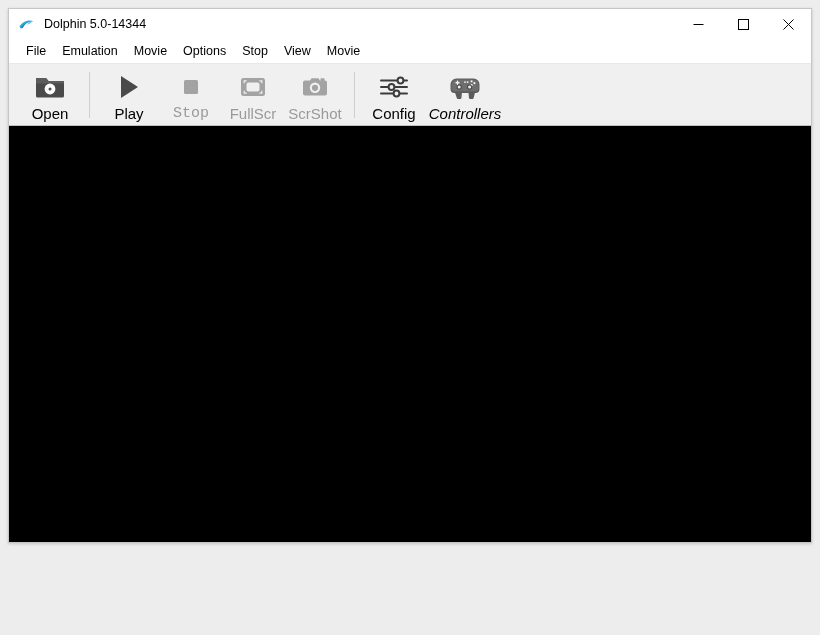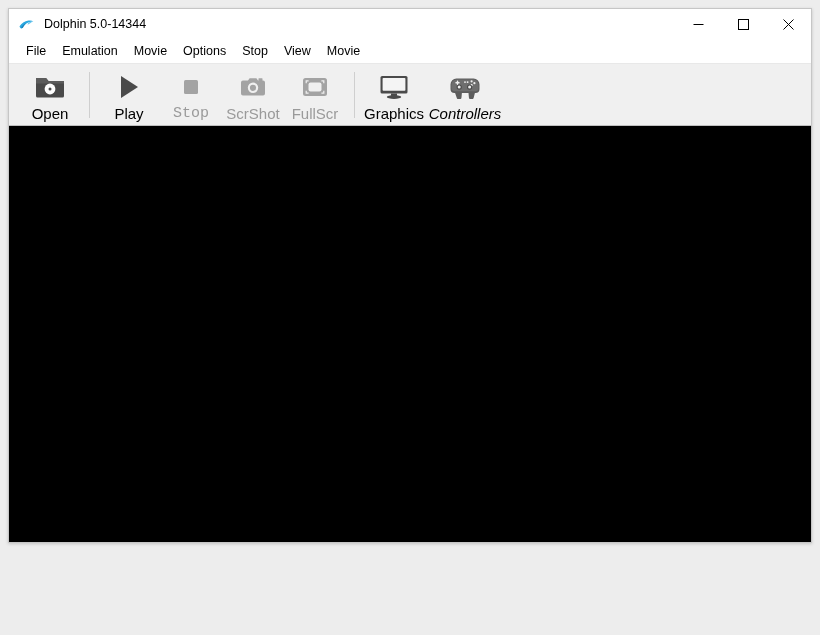--- a/index.html
+++ b/index.html
@@ -239,57 +239,64 @@
           <svg width="24" height="24" viewBox="0 0 24 24">
             <rect x="5" y="5" width="14" height="14" rx="1.5" fill="#a3a3a3"></rect>
           </svg>
         </span>
         <span class="tb-label">Stop</span>
       </div>
 
       <div class="tb-btn">
         <span class="tb-icon">
           <svg width="28" height="24" viewBox="0 0 28 24">
-            <rect x="19.5" y="3.2" width="4" height="3" rx="0.6" fill="#a3a3a3"></rect>
-            <path d="M2 7.5 a2 2 0 0 1 2 -2 h5 l1.6 -2.2 h6.8 L19 5.5 h5 a2 2 0 0 1 2 2 v11 a2 2 0 0 1 -2 2 H4 a2 2 0 0 1 -2 -2 Z" fill="#a3a3a3"></path>
-            <circle cx="14" cy="12.8" r="5.2" fill="#f0f0f0"></circle>
-            <circle cx="14" cy="12.8" r="3.1" fill="#a3a3a3"></circle>
-          </svg>
-        </span>
-        <span class="tb-label" style="color:#9a9a9a">ScrShot</span>
-      </div>
-
-      <div class="tb-btn">
-        <span class="tb-icon">
-          <svg width="28" height="24" viewBox="0 0 28 24">
             <rect x="2" y="3" width="24" height="18" rx="2.5" fill="#a3a3a3"></rect>
             <rect x="7.5" y="7.5" width="13" height="9" rx="2" fill="#f0f0f0"></rect>
             <path d="M4.6 5.2 h3 v1.2 h-1.8 v1.8 h-1.2 Z" fill="#f0f0f0"></path>
             <path d="M23.4 5.2 h-3 v1.2 h1.8 v1.8 h1.2 Z" fill="#f0f0f0"></path>
             <path d="M4.6 18.8 h3 v-1.2 h-1.8 v-1.8 h-1.2 Z" fill="#f0f0f0"></path>
             <path d="M23.4 18.8 h-3 v-1.2 h1.8 v-1.8 h1.2 Z" fill="#f0f0f0"></path>
           </svg>
         </span>
         <span class="tb-label" style="color:#9a9a9a">FullScr</span>
       </div>
 
+      <div class="tb-btn">
+        <span class="tb-icon">
+          <svg width="28" height="24" viewBox="0 0 28 24">
+            <rect x="19.5" y="3.2" width="4" height="3" rx="0.6" fill="#a3a3a3"></rect>
+            <path d="M2 7.5 a2 2 0 0 1 2 -2 h5 l1.6 -2.2 h6.8 L19 5.5 h5 a2 2 0 0 1 2 2 v11 a2 2 0 0 1 -2 2 H4 a2 2 0 0 1 -2 -2 Z" fill="#a3a3a3"></path>
+            <circle cx="14" cy="12.8" r="5.2" fill="#f0f0f0"></circle>
+            <circle cx="14" cy="12.8" r="3.1" fill="#a3a3a3"></circle>
+          </svg>
+        </span>
+        <span class="tb-label" style="color:#9a9a9a">ScrShot</span>
+      </div>
+
       <div class="tb-sep"></div>
 
-
-      <div class="tb-btn">
-        <span class="tb-icon">
-          <svg width="30" height="26" viewBox="0 0 30 26">
-            <rect x="1.5" y="2" width="27" height="17.5" rx="1.6" fill="#4a4a4a"></rect>
-            <rect x="3.6" y="4" width="22.8" height="12.8" rx="0.8" fill="#f4f4f4"></rect>
-            <rect x="12" y="19.5" width="6" height="2.4" fill="#4a4a4a"></rect>
-            <ellipse cx="15" cy="23" rx="7.2" ry="1.9" fill="#4a4a4a"></ellipse>
-          </svg>
-        </span>
-        <span class="tb-label">Graphics</span>
-      </div>
+      <div class="tb-btn">
+        <span class="tb-icon">
+          <svg width="30" height="24" viewBox="0 0 30 24">
+            <g stroke="#3c3c3c" stroke-width="2" stroke-linecap="round">
+              <line x1="2" y1="5.5" x2="18" y2="5.5"></line>
+              <line x1="25" y1="5.5" x2="28" y2="5.5"></line>
+              <line x1="2" y1="12" x2="9" y2="12"></line>
+              <line x1="16" y1="12" x2="28" y2="12"></line>
+              <line x1="2" y1="18.5" x2="14" y2="18.5"></line>
+              <line x1="21" y1="18.5" x2="28" y2="18.5"></line>
+            </g>
+            <circle cx="21.5" cy="5.5" r="2.9" fill="#f0f0f0" stroke="#3c3c3c" stroke-width="2"></circle>
+            <circle cx="12.5" cy="12" r="2.9" fill="#f0f0f0" stroke="#3c3c3c" stroke-width="2"></circle>
+            <circle cx="17.5" cy="18.5" r="2.9" fill="#f0f0f0" stroke="#3c3c3c" stroke-width="2"></circle>
+          </svg>
+        </span>
+        <span class="tb-label">Config</span>
+      </div>
+
 
       <div class="tb-btn wide">
         <span class="tb-icon">
           <svg width="32" height="24" viewBox="0 0 32 24">
             <path d="M7.5 3.5 h17 a6 6 0 0 1 6 6 v4.5 a4 4 0 0 1 -4 4 h-0.6 l-1.2 4.8 a2 2 0 0 1 -2 1.5 h-0.8 a2 2 0 0 1 -2 -1.8 l-0.4 -4.5 h-6.6 l-0.4 4.5 a2 2 0 0 1 -2 1.8 h-0.8 a2 2 0 0 1 -2 -1.5 L6.1 18 H5.5 a4 4 0 0 1 -4 -4 V9.5 a6 6 0 0 1 6 -6 Z" fill="#5c5c5c"></path>
             <path d="M7.5 4.6 h17 a5 5 0 0 1 5 5 v3.5 a3.2 3.2 0 0 1 -3.2 3.2 H5.7 A3.2 3.2 0 0 1 2.5 13.1 V9.6 a5 5 0 0 1 5 -5 Z" fill="#6e6e6e"></path>
             <g fill="#f0f0f0">
               <rect x="6.3" y="7.1" width="4.4" height="1.3" rx="0.6"></rect>
               <rect x="7.85" y="5.55" width="1.3" height="4.4" rx="0.6"></rect>
               <circle cx="16" cy="7.1" r="0.95"></circle>

